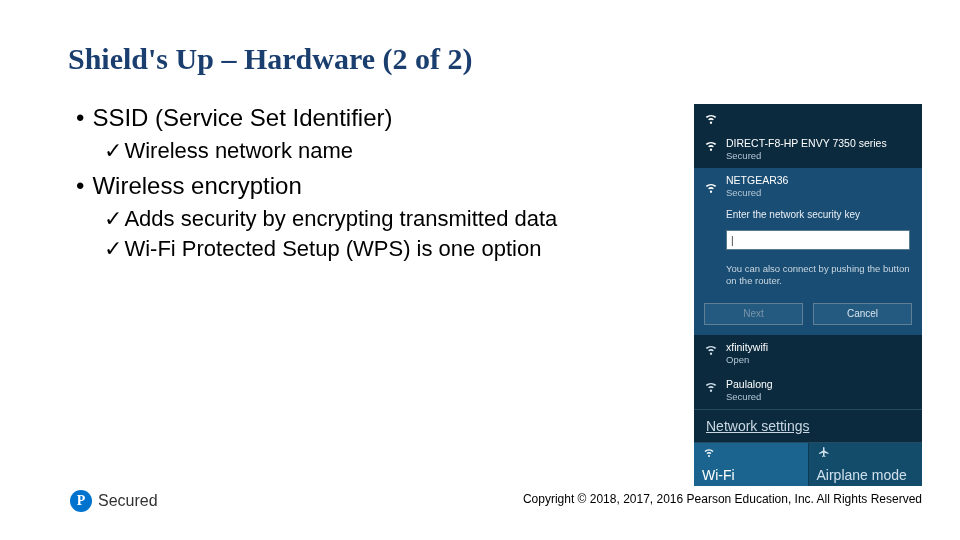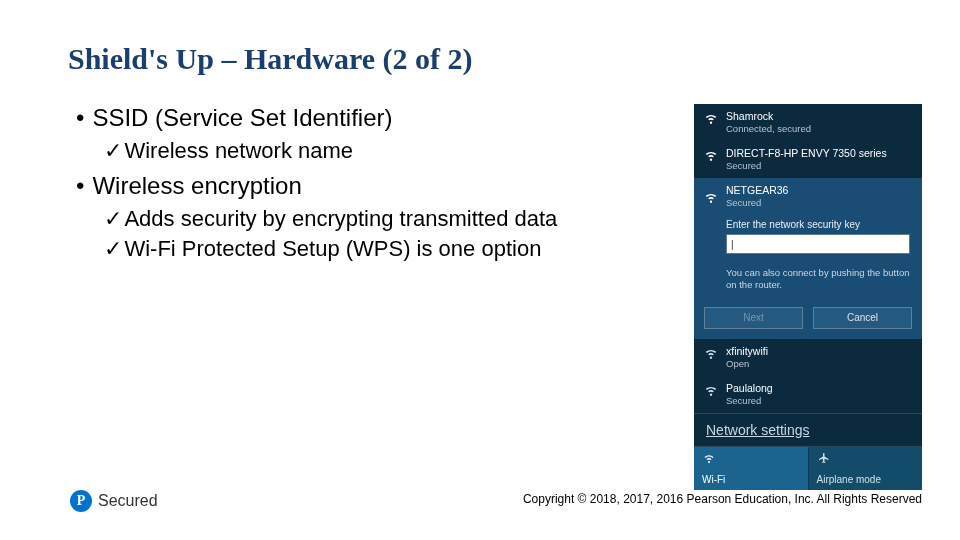--- a/index.html
+++ b/index.html
@@ -60,21 +60,21 @@
   }
   .net-row.sel { background: #1a4d73; align-items: center; }
   .net-icon { width: 14px; height: 14px; flex-shrink: 0; margin-top: 1px; }
   .net-text { flex: 1; line-height: 1.25; }
   .net-name { color: #fff; font-size: 10.5px; }
   .net-sub  { color: #b5c7d6; font-size: 9.5px; }
   .net-sec {
     padding: 4px 12px 8px 32px;
     background: #1a4d73;
   }
-  .sec-label { color: #e8eef4; font-size: 10px; margin-bottom: 4px; }
+  .sec-label { color: #e8eef4; font-size: 10px; margin-bottom: 10px; }
   .sec-input {
     width: 100%; height: 20px;
     background: #fff;
     border: 1px solid #5a7a90;
     display: flex; align-items: center; padding-left: 4px;
     color: #333;
   }
   .sec-hint { color: #c9d7e2; font-size: 9.5px; margin-top: 13px; line-height: 1.25; }
   .btn-row {
     display: flex;
@@ -101,21 +101,21 @@
   }
   .bottom-tiles {
     display: flex;
     height: 44px;
     border-top: 1px solid #264a60;
   }
   .tile {
     flex: 1;
     background: #1a648f;
     color: #fff;
-    font-size: 10px;
+    font-size: 14px;
     display: flex; flex-direction: column;
     align-items: flex-start; justify-content: center;
     padding: 4px 8px;
     gap: 10px;
   }
   .tile + .tile { border-left: 1px solid #0d3a54; background: #134b6a; color: #cfe0ec; }
   .tile-icon { width: 14px; height: 12px; }
 
   
   .logo {
@@ -168,24 +168,20 @@
     </div>
   </div>
 
   <div class="flyout">
     <div class="net-row">
       <span class="net-icon">
         <svg viewBox="0 0 24 24" width="14" height="14">
             <path fill="#fff" d="M12 18a2 2 0 100 4 2 2 0 000-4zm-5-4a8 8 0 0110 0l-2 2a5 5 0 00-6 0zm-4-4a14 14 0 0118 0l-2 2a11 11 0 00-14 0z"></path>
           </svg>
       </span>
-      <div class="net-text">
-        <div class="net-name">Shamrock</div>
-        <div class="net-sub">Connected, secured</div>
-      </div>
     </div>
     <div class="net-row">
       <span class="net-icon">
         <svg viewBox="0 0 24 24" width="14" height="14">
             <path fill="#fff" d="M12 18a2 2 0 100 4 2 2 0 000-4zm-5-4a8 8 0 0110 0l-2 2a5 5 0 00-6 0zm-4-4a14 14 0 0118 0l-2 2a11 11 0 00-14 0z"></path>
           </svg>
       </span>
       <div class="net-text">
         <div class="net-name">DIRECT-F8-HP ENVY 7350 series</div>
         <div class="net-sub">Secured</div>

